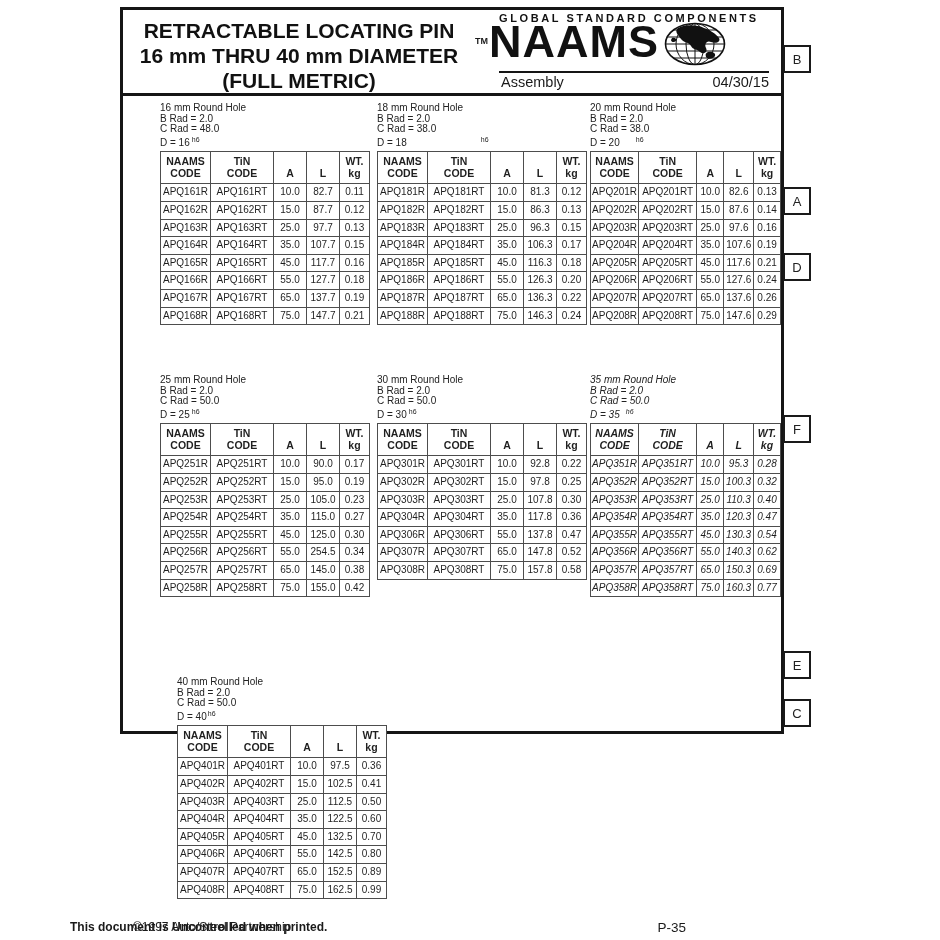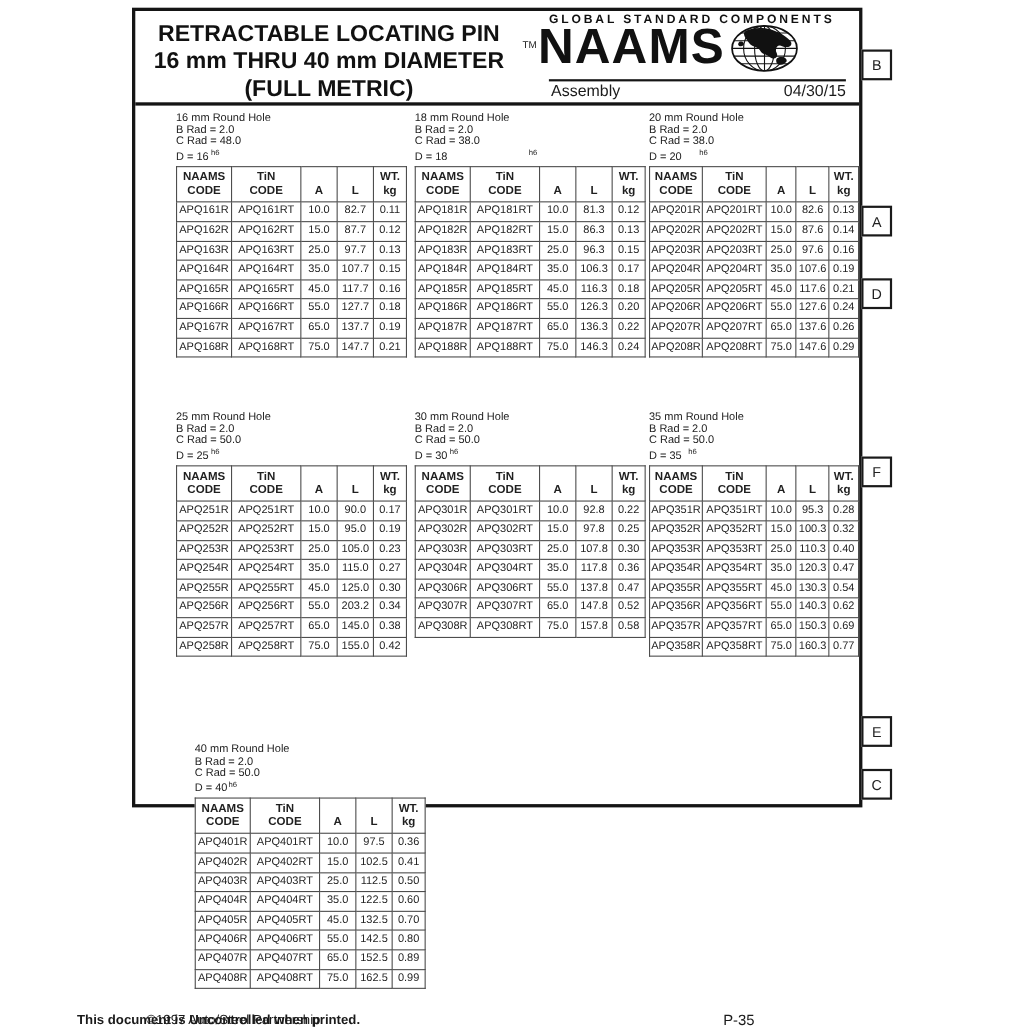--- a/index.html
+++ b/index.html
@@ -21,21 +21,21 @@
   .title-block {
     width:352px; text-align:center; padding-top:8px;
     font-weight:bold; font-size:21px; line-height:25px; color:#111;
   }
   .brand-block { flex:1; padding:2px 12px 0 0; }
   .tagline {
     font-size:11px; font-weight:bold; letter-spacing:2.6px;
     margin-left:24px; white-space:nowrap; color:#111;
   }
   .brand-row { display:flex; align-items:flex-start; margin-top:-2px; }
-  .tm-mark { font-size:9px; font-weight:normal; margin:14px 1px 0 0; }
+  .tm-mark { font-size:9px; font-weight:bold; margin:14px 1px 0 0; }
   .naams-word {
     font-size:45px; font-weight:bold; letter-spacing:1px; line-height:40px; color:#111;
   }
   .globe-wrap { margin:0 0 0 5px; }
   .brand-rule { border-top:2.5px solid #151515; margin:1px 0 1px 24px; }
   .brand-sub { display:flex; justify-content:space-between; margin-left:26px; font-size:14.5px; }
 
   
   .tbl { position:absolute; font-size:10px; line-height:10.5px;padding-left:27px; }
   .tbl-caption, .spec-line { font-size:10px; line-height:10.6px; color:#222; }
@@ -50,21 +50,21 @@
   }
   .tbl td { height:17.6px; font-size:10px; }
   col.c0 { width:50px; } col.c1 { width:63px; } col.c2 { width:33px; }
   col.c3 { width:33px; } col.c4 { width:30px; }
 
   .t0 { left:10px;  top:93px; }
   .t1 { left:227px; top:93px; }
   .t2 { left:440px; top:93px; }
   .t3 { left:10px;  top:365px; }
   .t4 { left:227px; top:365px; }
-  .t5 { left:440px; top:365px; }
+  .t5 { left:440px; top:365px;font-style:italic; }
   .t6 { left:27px;  top:667px; }
 
   
   .margin-label {
     position:absolute; left:783px; width:28px; height:28px;
     border:2px solid #1a1a1a; background:#fff; display:flex;
     align-items:center; justify-content:center; font-size:13px; color:#222;
   }
   .ml-0 { top:45px; }  .ml-1 { top:187px; } .ml-2 { top:253px; }
   .ml-3 { top:415px; } .ml-4 { top:651px; } .ml-5 { top:699px; }
@@ -426,21 +426,21 @@
             <td>APQ255R</td>
             <td>APQ255RT</td>
             <td>45.0</td>
             <td>125.0</td>
             <td>0.30</td>
           </tr>
           <tr>
             <td>APQ256R</td>
             <td>APQ256RT</td>
             <td>55.0</td>
-            <td>203.2</td>
+            <td>254.5</td>
             <td>0.34</td>
           </tr>
           <tr>
             <td>APQ257R</td>
             <td>APQ257RT</td>
             <td>65.0</td>
             <td>145.0</td>
             <td>0.38</td>
           </tr>
           <tr>

